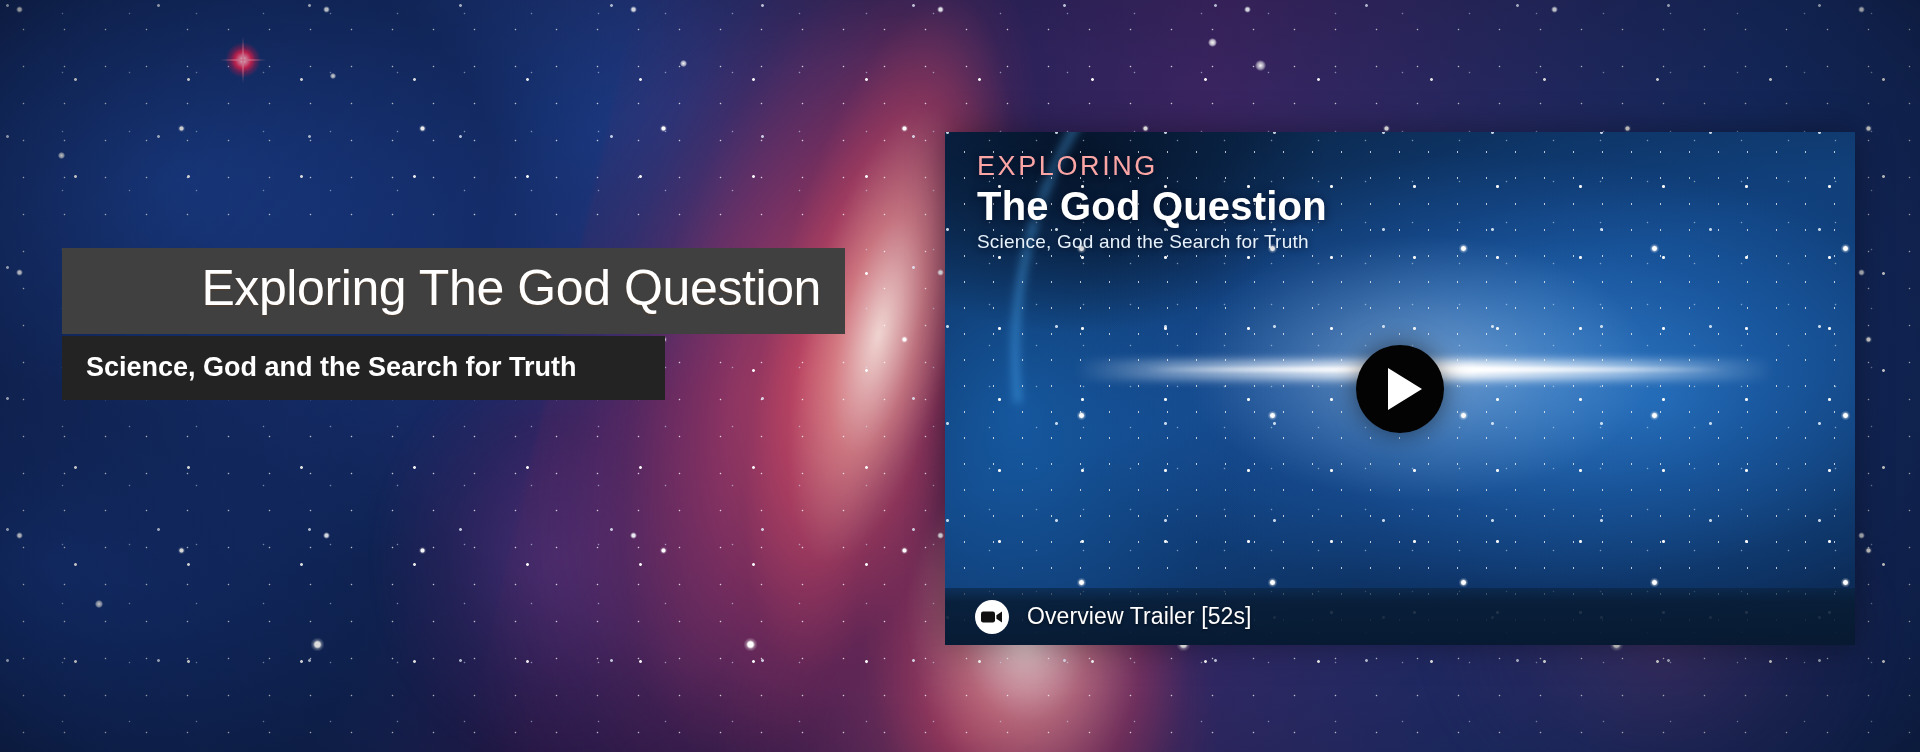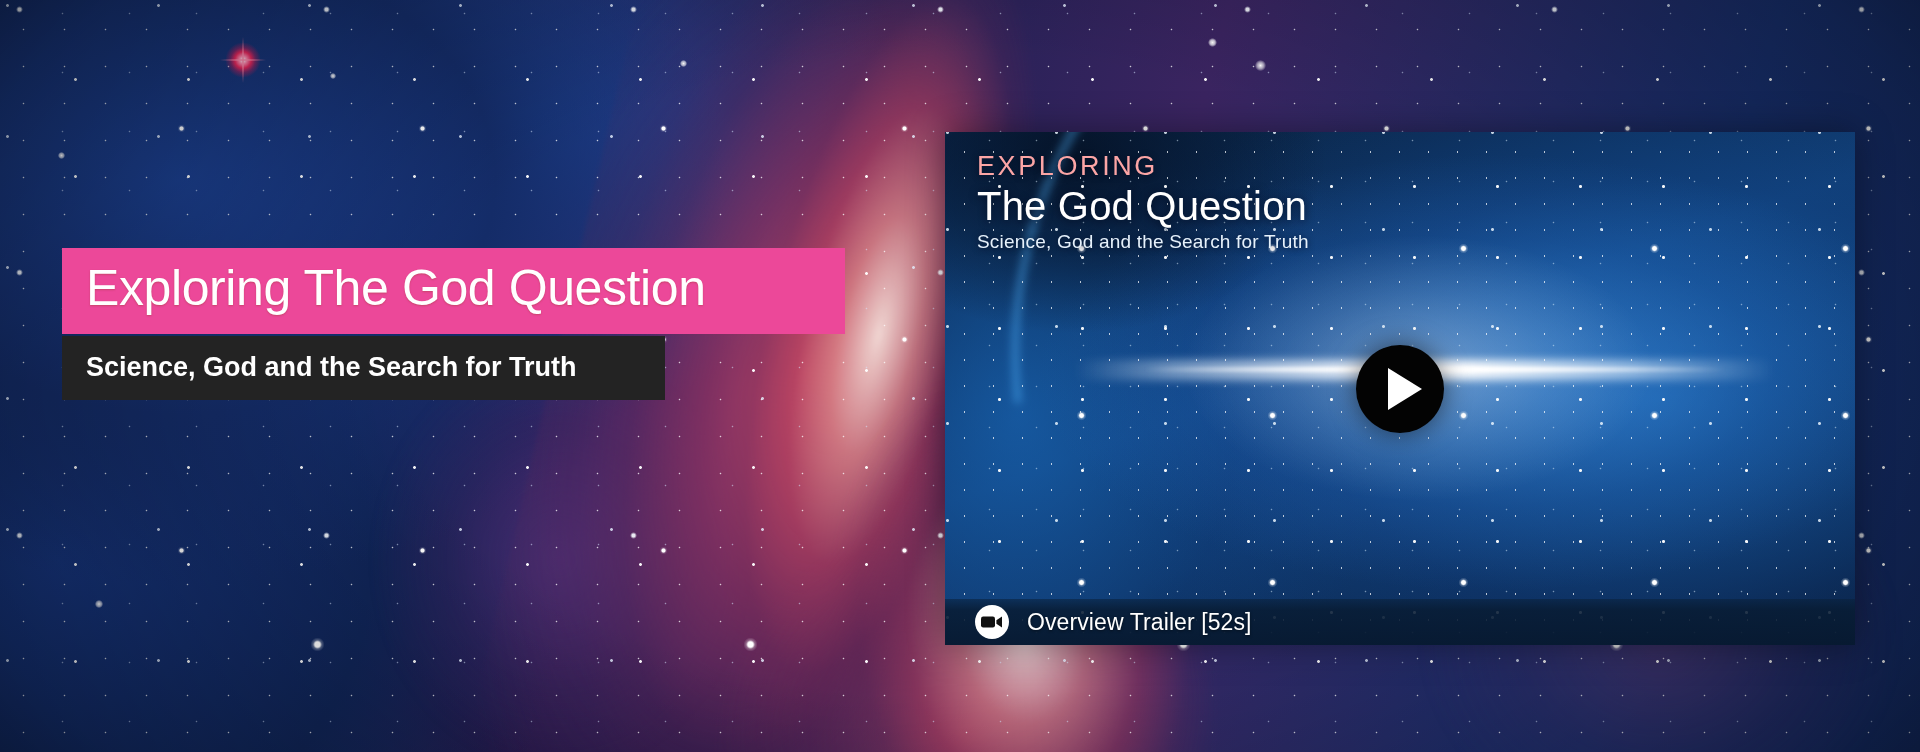--- a/index.html
+++ b/index.html
@@ -143,23 +143,24 @@
   .star-big-6 { position:absolute; left:1255px; top:60px; width:11px; height:11px; border-radius:50%;
     background: radial-gradient(circle,#fff 0%, rgba(255,255,255,0.55) 42%, rgba(255,255,255,0) 74%); }
 
   
   #hero-text {
     position: absolute;
     left: 62px; top: 248px;
     z-index: 20;
   }
   #title-band {
-    background: #ec4899;
+    background: #404040;
     padding: 8px 24px 14px 24px;
     width: 783px;
+    text-align: right;
   }
   #title-band .t {
     font-size: 50px;
     font-weight: 400;
     color: #ffffff;
     letter-spacing: -0.4px;
     line-height: 1.28;
     white-space: nowrap;
     text-shadow: 0 1px 2px rgba(120,55,0,0.30);
   }
@@ -277,21 +278,21 @@
   #video-overlay-title .ov-eyebrow {
     font-size: 27px;
     font-weight: 300;
     letter-spacing: 2.6px;
     color: #fca5a5;
     line-height: 1.1;
     text-shadow: 0 1px 6px rgba(0,10,30,0.75);
   }
   #video-overlay-title .ov-main {
     font-size: 40px;
-    font-weight: 400;
+    font-weight: 700;
     color: #ffffff;
     letter-spacing: 0.2px;
     line-height: 1.15;
     margin-top: 1px;
     text-shadow: 0 1px 8px rgba(0,10,30,0.80);
   }
   #video-overlay-title .ov-sub {
     font-size: 19px;
     font-weight: 300;
     color: #e6f1fb;
@@ -319,21 +320,21 @@
     border-left: 34px solid #ffffff;
     border-top: 21px solid transparent;
     border-bottom: 21px solid transparent;
     margin-left: 10px;
   }
 
   
   #video-caption {
     position: absolute;
     left: 0; right: 0; bottom: 0;
-    height: 46px;
+    height: 57px;
     z-index: 9;
     display: flex;
     align-items: center;
     padding-left: 30px;
     background: linear-gradient(180deg, rgba(9,32,58,0.55) 0%, rgba(8,28,52,0.88) 24%, rgba(7,25,48,0.94) 100%);
   }
   #video-caption .cap-icon {
     width: 34px; height: 34px;
     border-radius: 50%;
     background: #ffffff;

